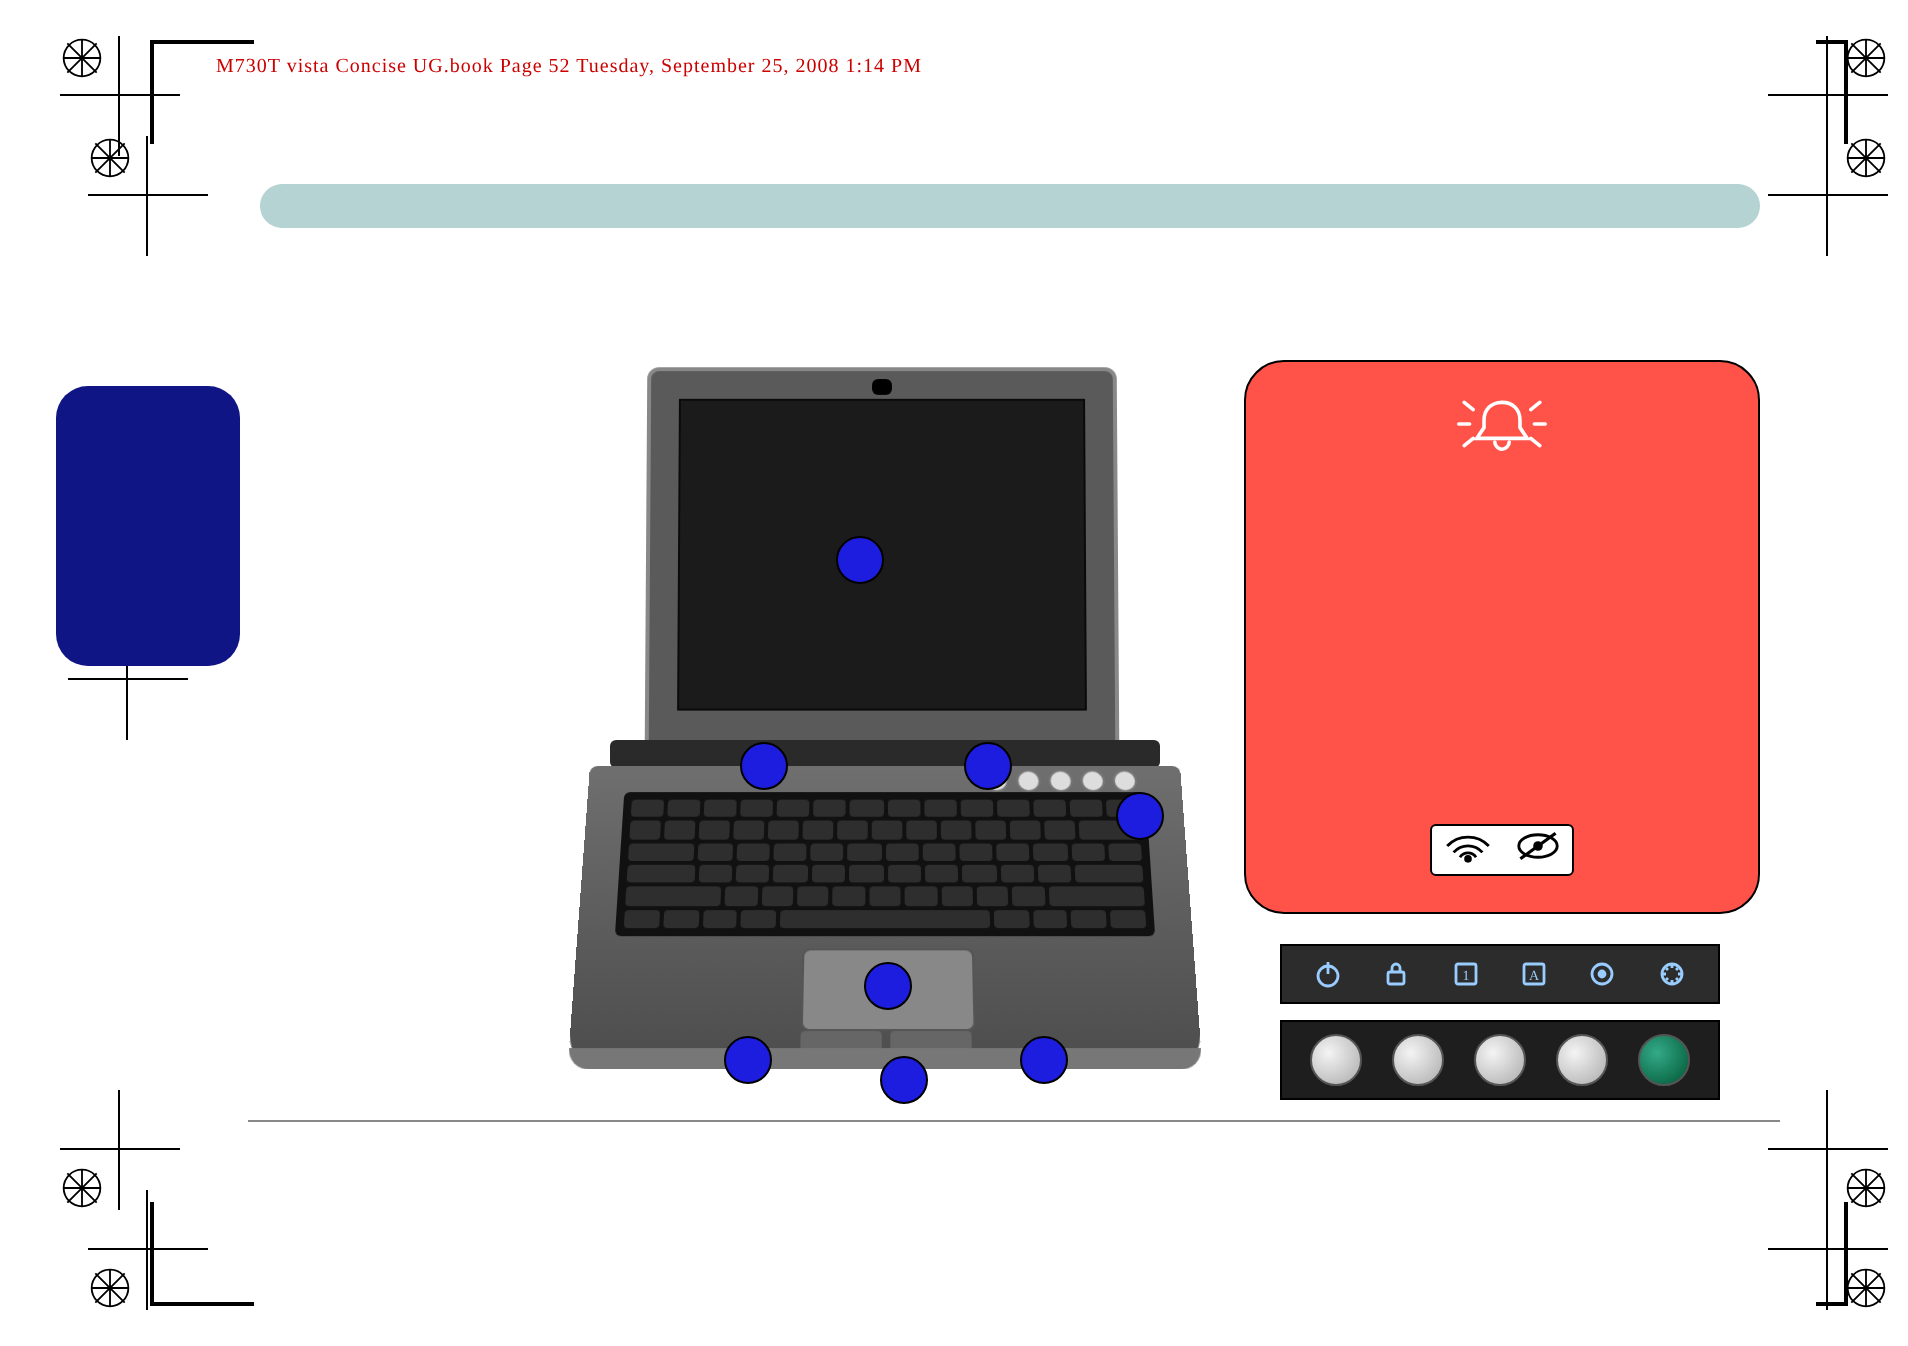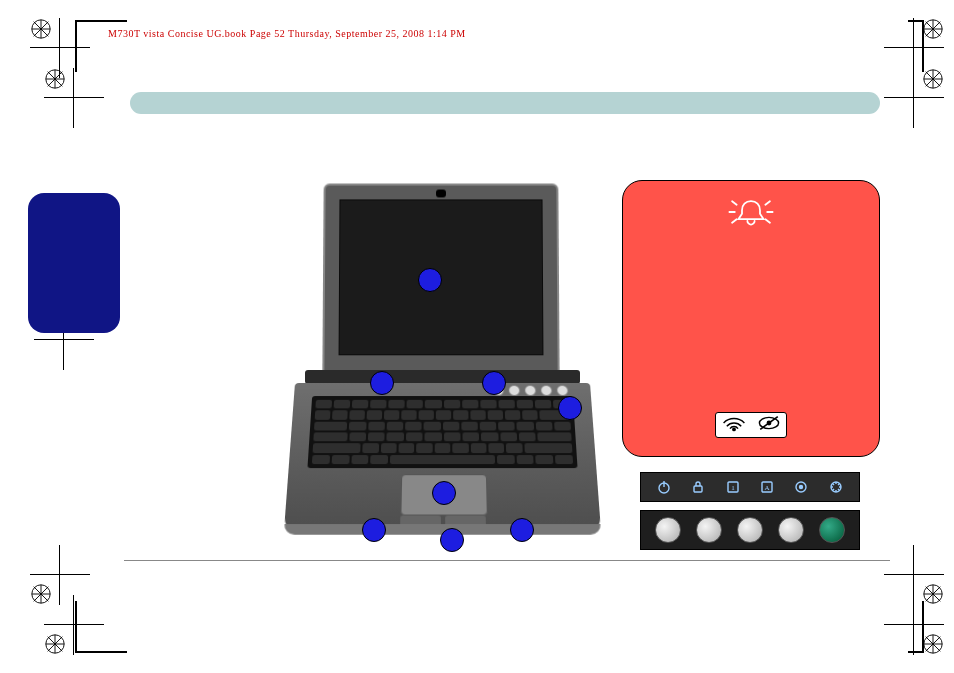--- a/index.html
+++ b/index.html
@@ -168,21 +168,21 @@
           </g>
         </svg>
       </div>
   </div>
 
   <div class="corner-lines tl"></div>
   <div class="corner-lines bl"></div>
   <div class="corner-lines tr"></div>
   <div class="corner-lines br"></div>
 
-  <div class="header-text">M730T vista Concise UG.book  Page 52  Thursday, September 25, 2008  1:14 PM</div>
+  <div class="header-text">M730T vista Concise UG.book  Page 52  Tuesday, September 25, 2008  1:14 PM</div>
 
   <div class="title-bar"></div>
 
   <div class="blue-tab"></div>
 
   <div class="laptop">
     <div class="lid">
       <div class="webcam"></div>
       <div class="screen"></div>
     </div>

